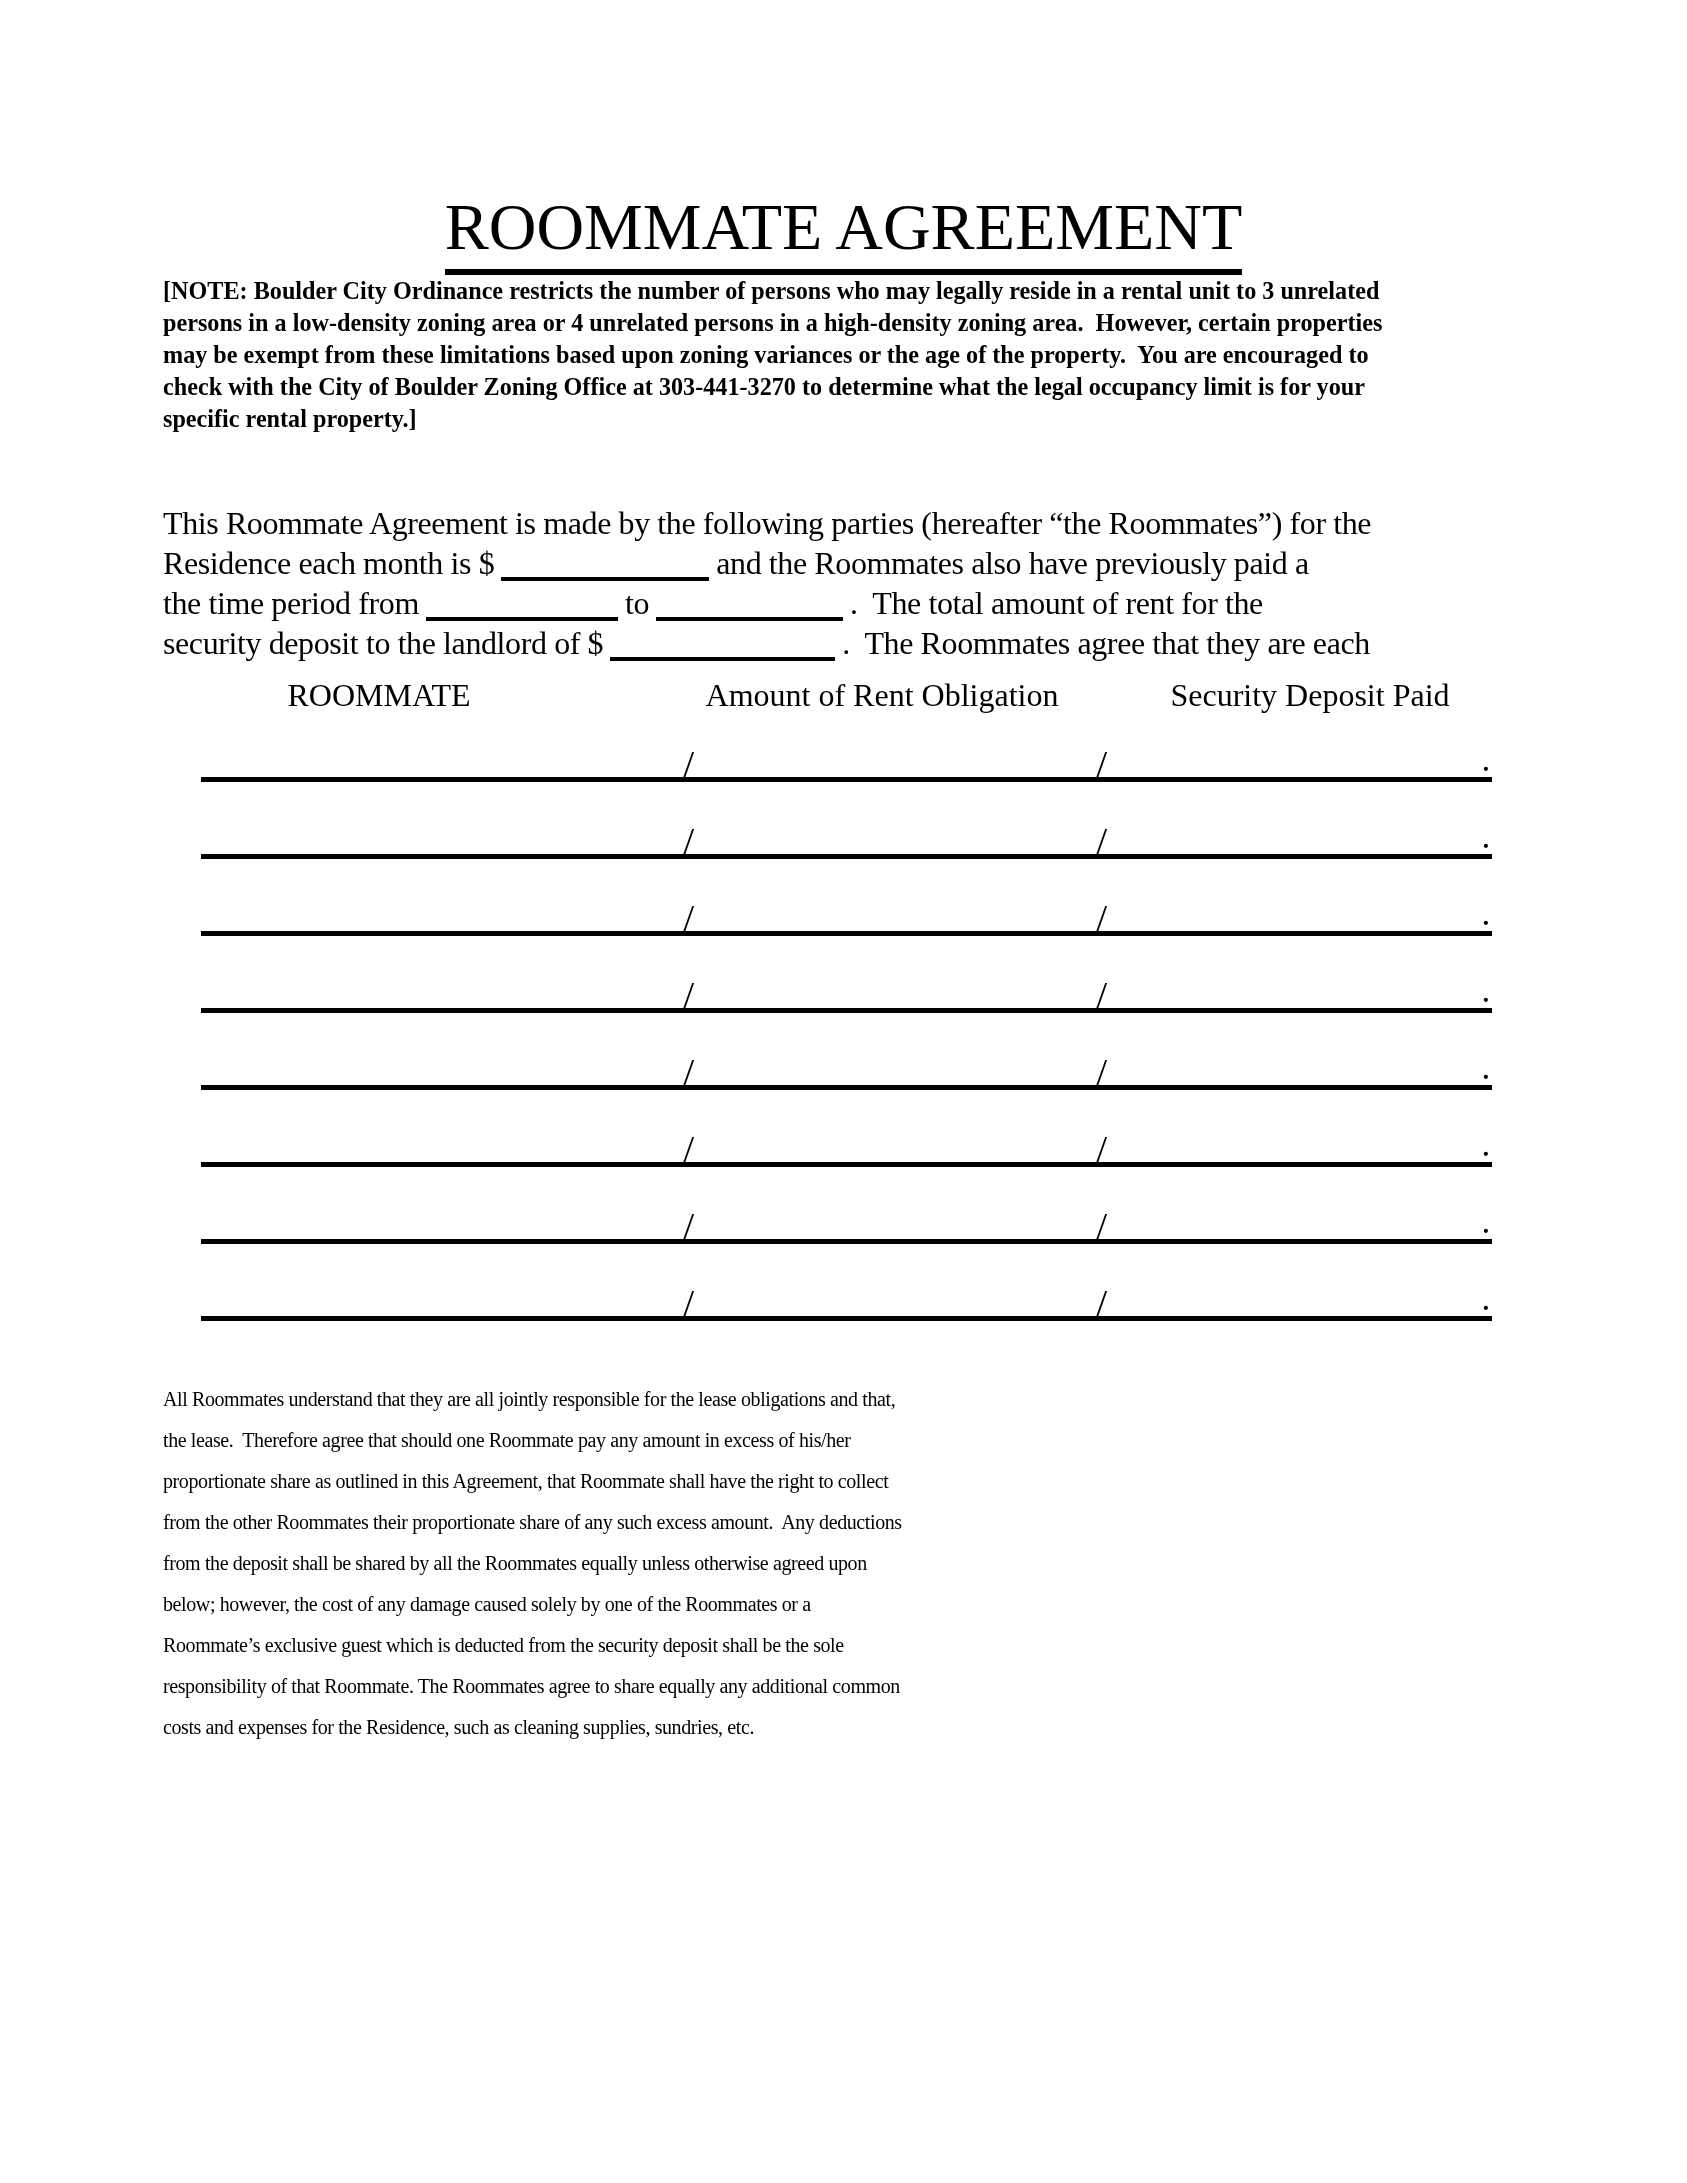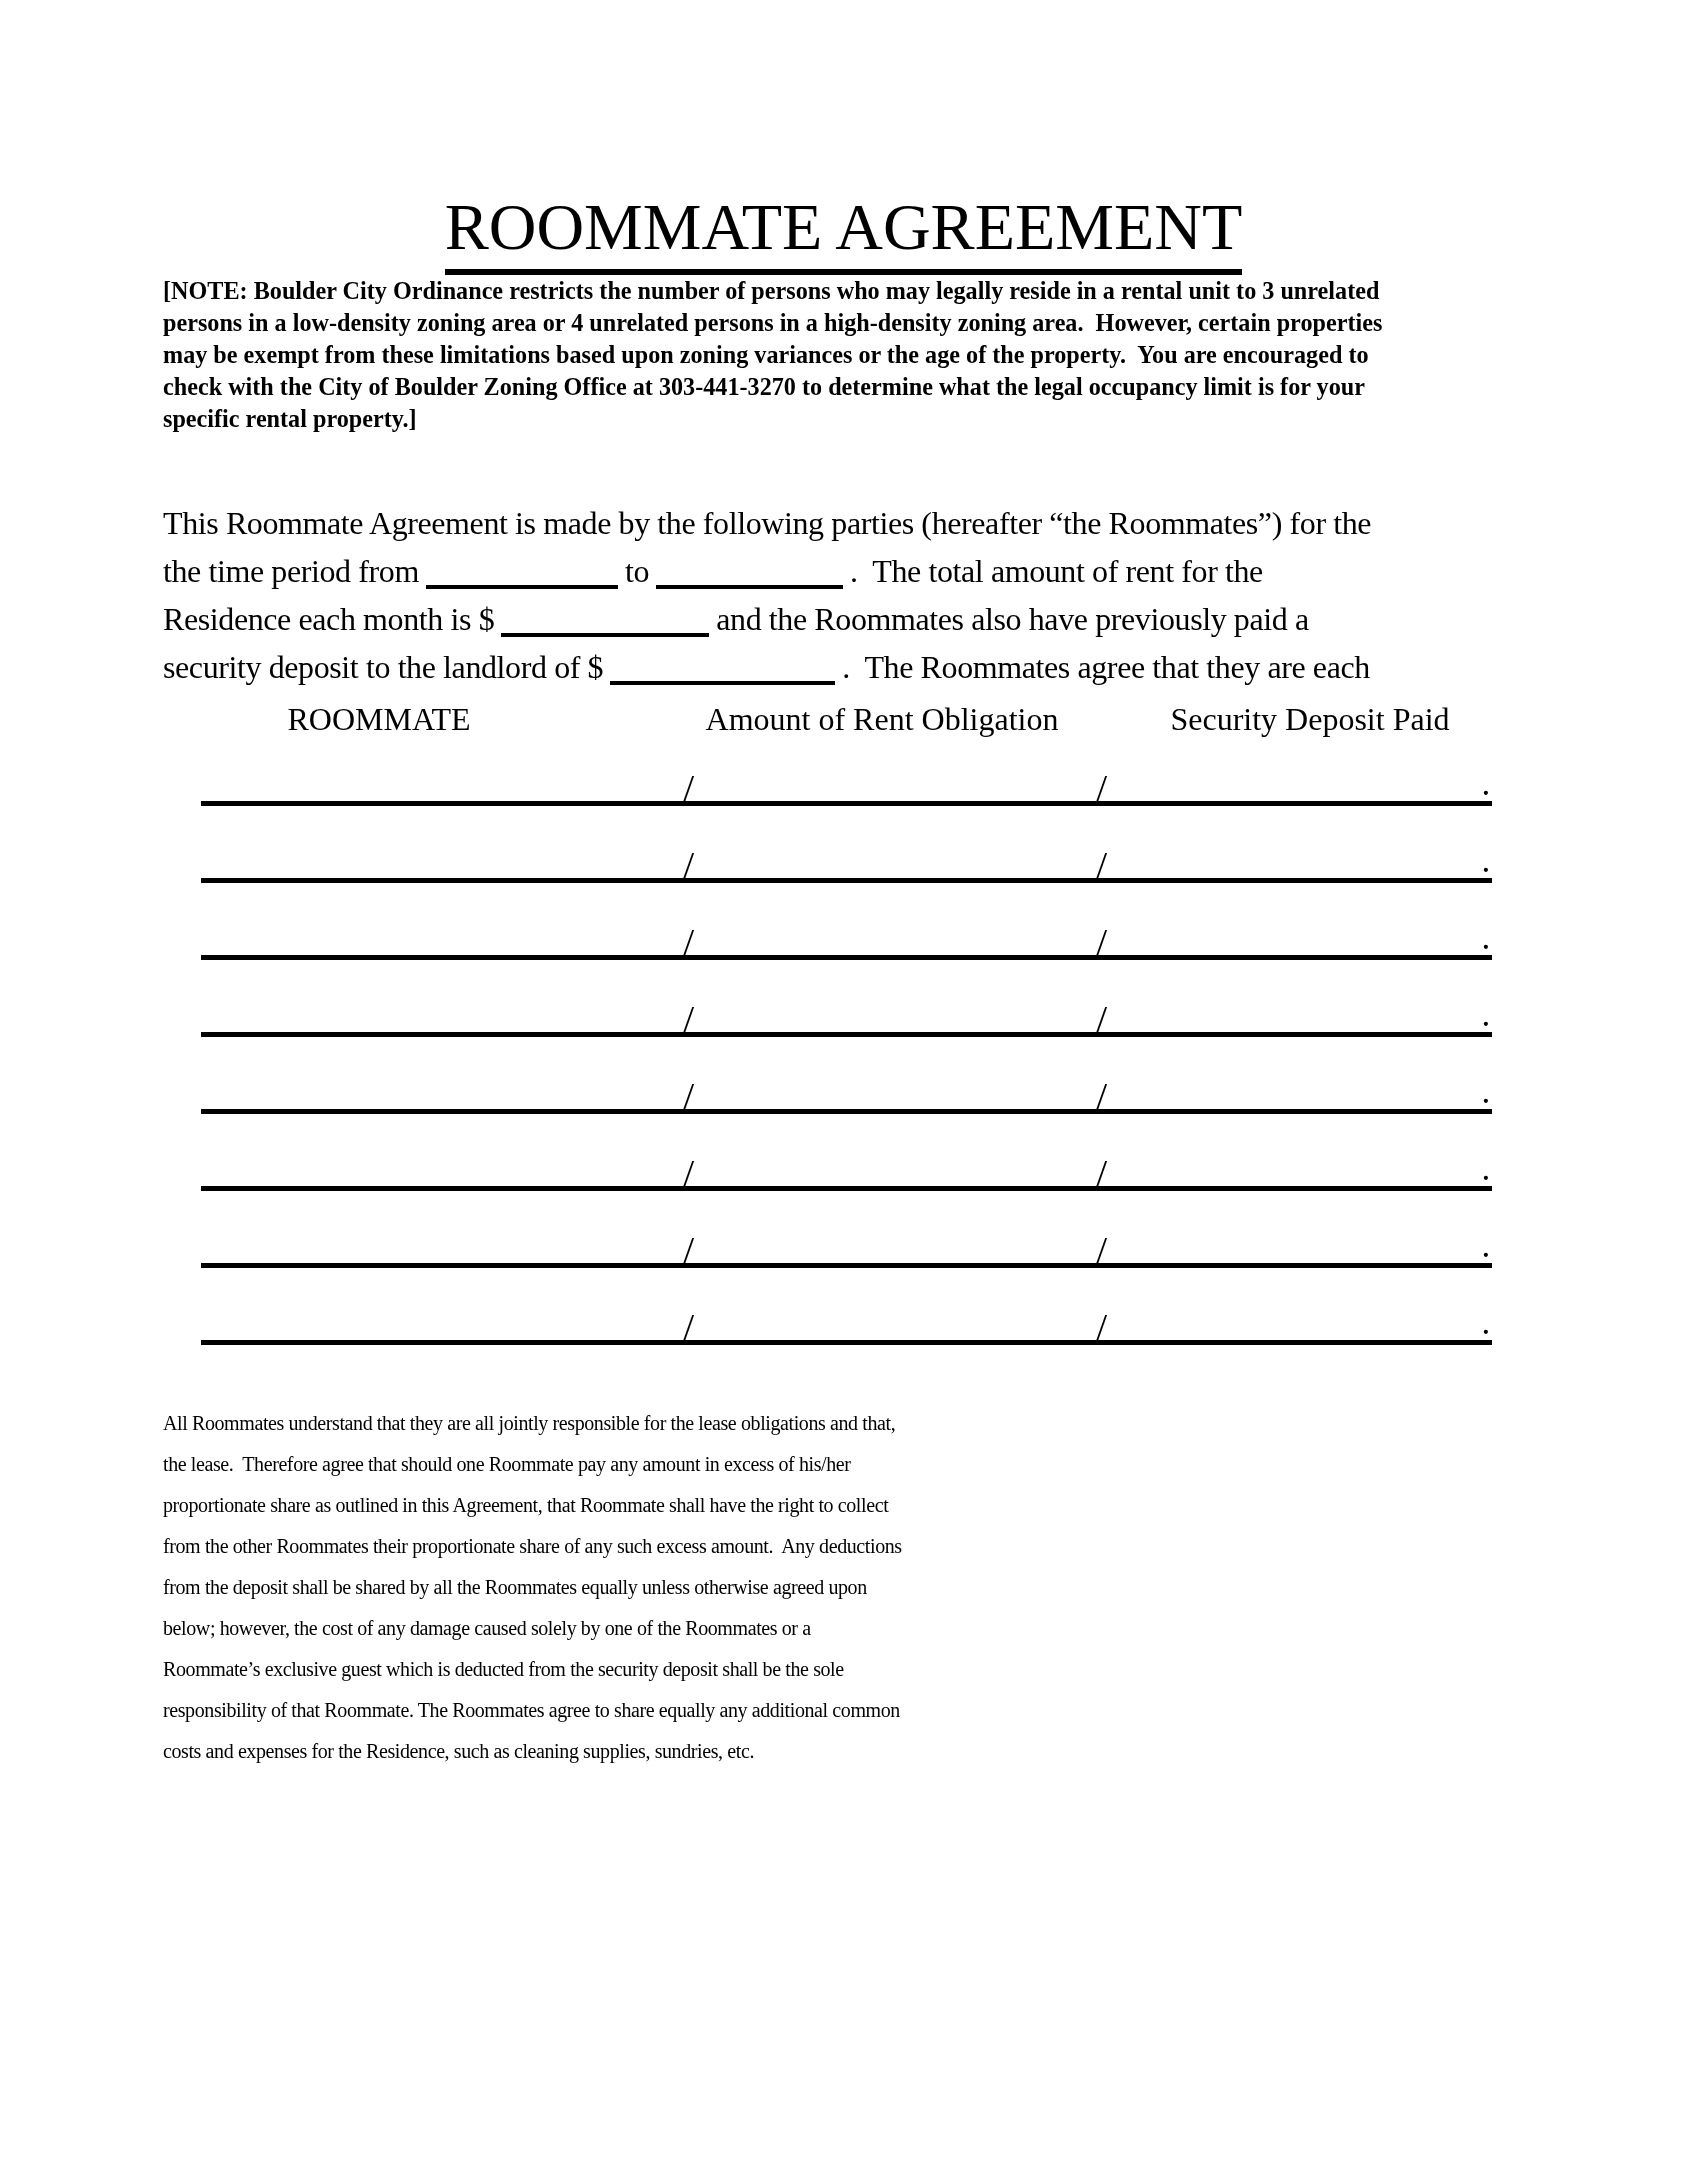--- a/index.html
+++ b/index.html
@@ -16,21 +16,21 @@
   .doc-title {
     display:inline-block;
     font-size:66px; line-height:1;
     padding-bottom:8.7px;
     border-bottom:6.1px solid #000;
     white-space:nowrap;
   }
   .note { font-weight:bold; font-size:26px; line-height:32px; }
   .note .line { white-space:nowrap; transform:scaleX(0.93); transform-origin:0 50%; }
   .intro { margin-top:68px; font-size:32px; line-height:40px; letter-spacing:-0.4px; }
-  .intro .line { white-space:nowrap;margin-top:8px; }
+  .intro .line { white-space:nowrap; }
   .body-para { margin-top:58px; font-size:20px; line-height:41px; letter-spacing:-0.4px; }
   .body-para .line { white-space:nowrap; }
   .blank {
     display:inline-block;
     border-bottom:4.4px solid #000;
     height:26px;
     margin:0 7px;
     transform:translateY(7px);
   }
   .w-address { width:489px; }
@@ -70,24 +70,24 @@
     <div class="line">may be exempt from these limitations based upon zoning variances or the age of the property.&nbsp; You are encouraged to</div>
     <div class="line">check with the City of Boulder Zoning Office at 303-441-3270 to determine what the legal occupancy limit is for your</div>
     <div class="line">specific rental property.]</div>
   </div>
 
   <div class="intro">
     <div class="line">
       <span>This Roommate Agreement is made by the following parties (hereafter “the Roommates”) for the</span>
     </div>
     <div class="line">
-      <span>the time period from</span><span class="blank w-date1"></span><span>to</span><span class="blank w-date2"></span><span>.&nbsp; The total amount of rent for the</span>
+      <span>Residence each month is $</span><span class="blank w-rent"></span><span>and the Roommates also have previously paid a</span>
     </div>
     <div class="line">
-      <span>Residence each month is $</span><span class="blank w-rent"></span><span>and the Roommates also have previously paid a</span>
+      <span>the time period from</span><span class="blank w-date1"></span><span>to</span><span class="blank w-date2"></span><span>.&nbsp; The total amount of rent for the</span>
     </div>
     <div class="line">
       <span>security deposit to the landlord of $</span><span class="blank w-deposit"></span><span>.&nbsp; The Roommates agree that they are each</span>
     </div>
   </div>
 
   <div class="thead">
     <span class="th-roommate">ROOMMATE</span>
     <span class="th-rent">Amount of Rent Obligation</span>
     <span class="th-deposit">Security Deposit Paid</span>

